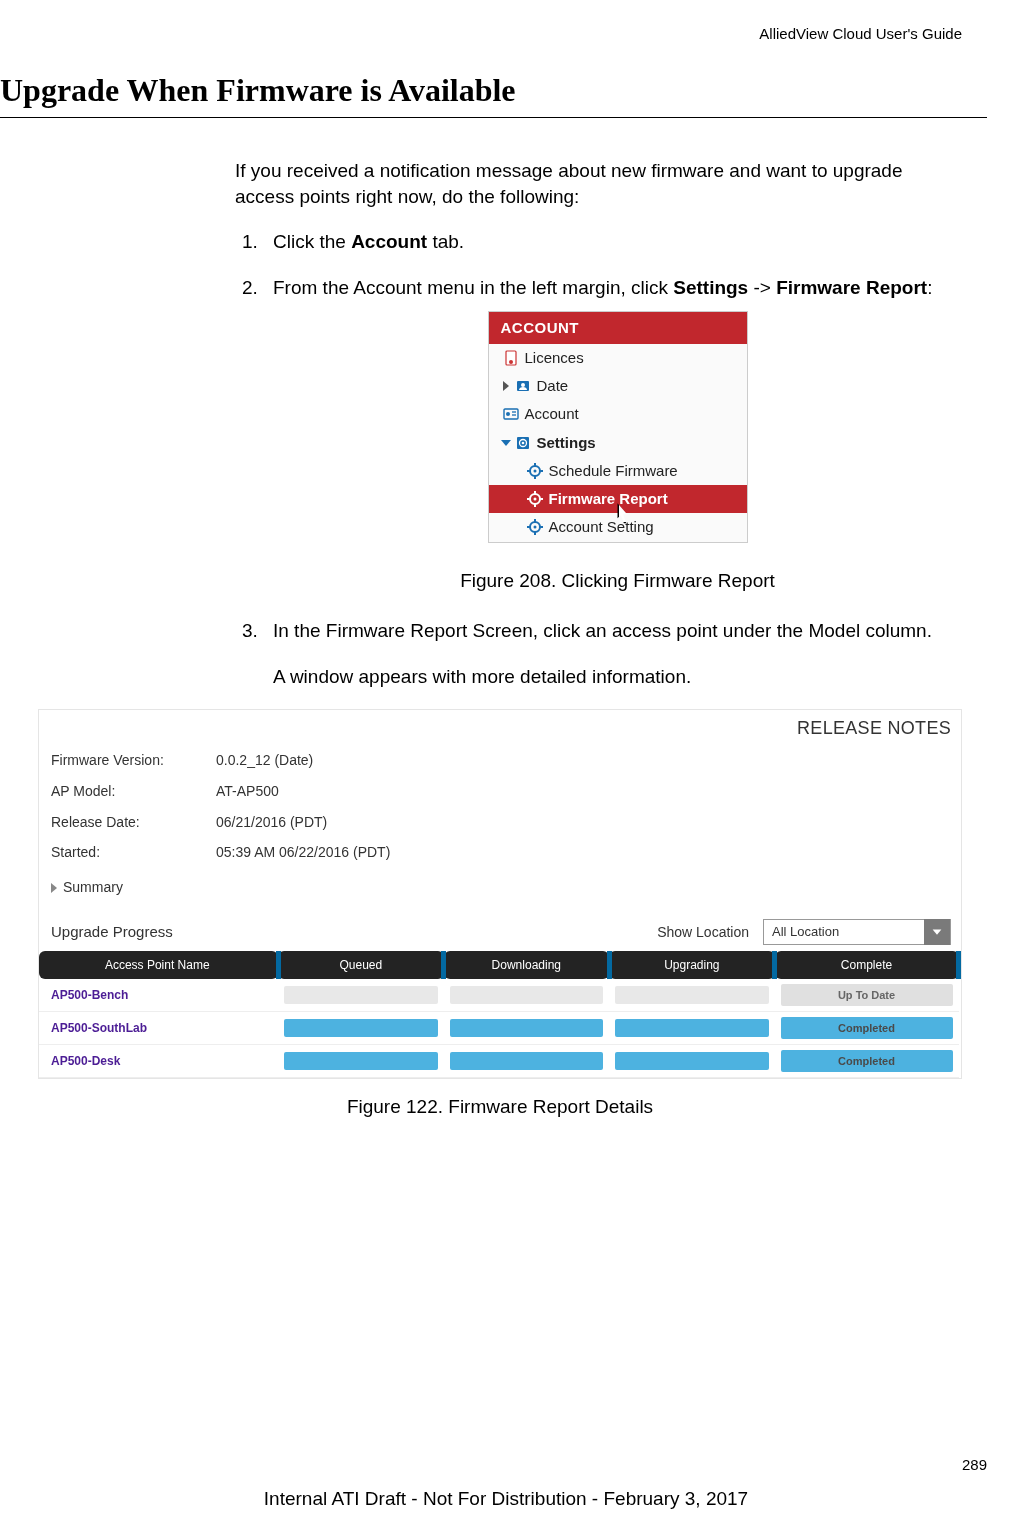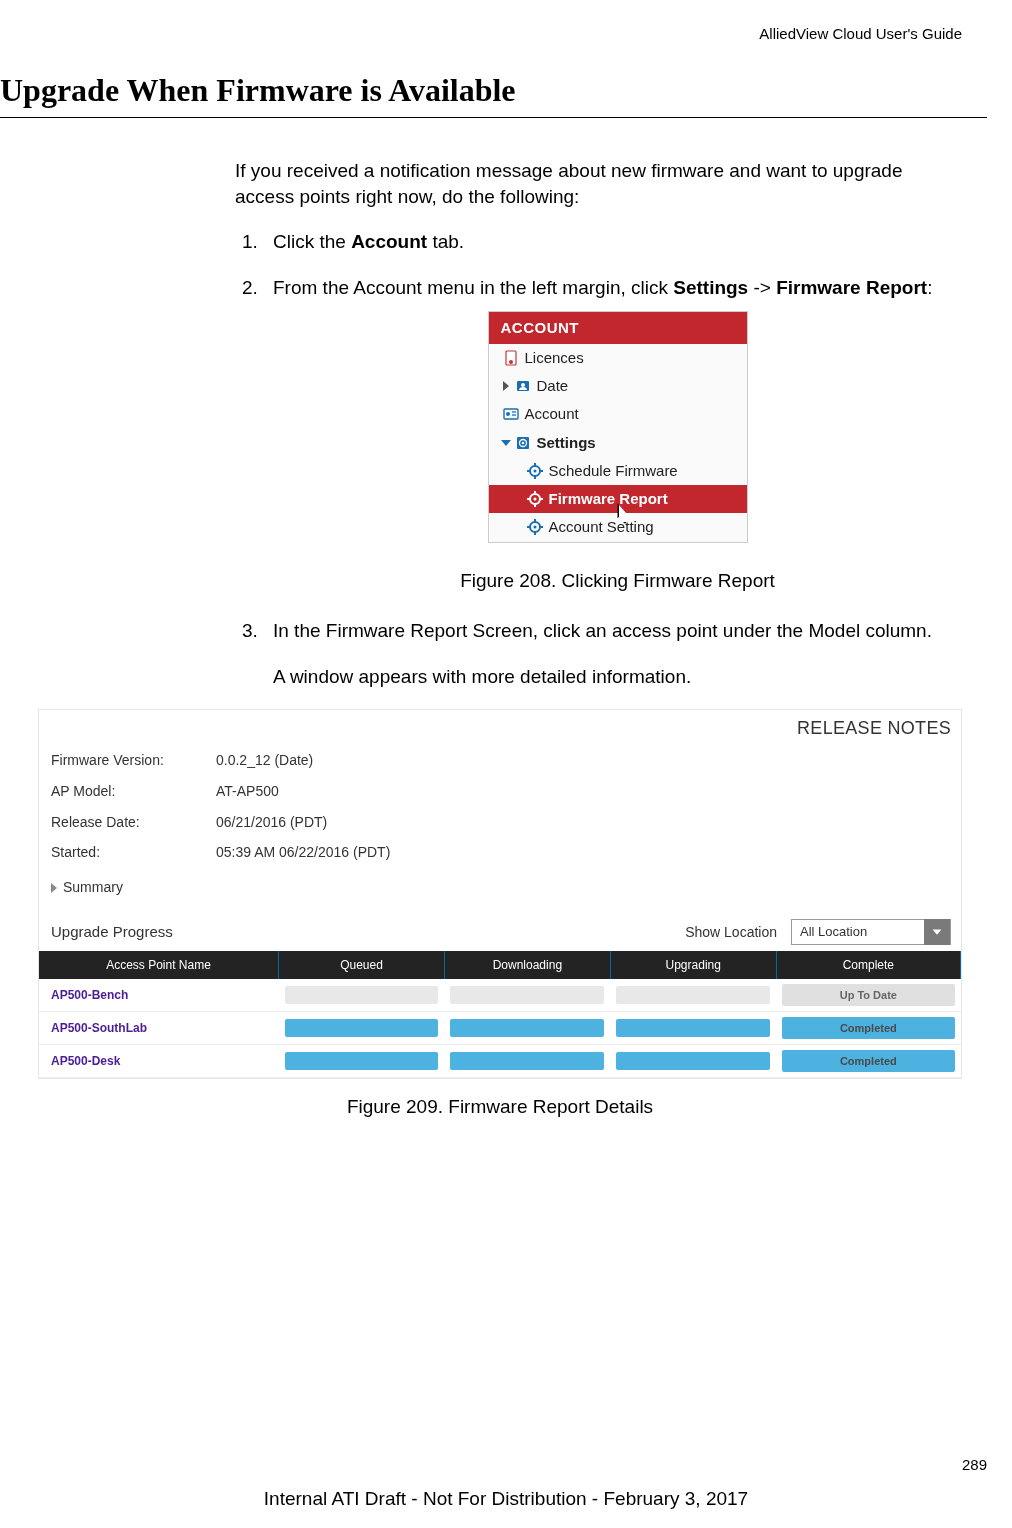--- a/index.html
+++ b/index.html
@@ -126,21 +126,21 @@
     padding: 4px 10px 6px 12px;
     gap:10px;
   }
   .prog-title { flex:1; font-size:15px; color:#333; }
   .show-loc-lbl { font-size:14px; color:#333; margin-right:4px; }
   .loc-select {
     border:1px solid #999;
     height:26px;
     display:flex;
     align-items:center;
-    width:160px;
+    width:188px;
     background:#fff;
   }
   .loc-select-text { flex:1; padding:0 8px; font-size:13px; color:#333; }
   .loc-select-btn {
     width:26px;height:26px;background:#7a7a7a;
     display:flex;align-items:center;justify-content:center;
   }
   .loc-select-btn svg { width:14px;height:14px;fill:#fff; }
 
   table.prog {
@@ -148,21 +148,22 @@
     border-collapse:collapse;
     table-layout:fixed;
   }
   table.prog th {
     background:#232323;
     color:#fff;
     font-weight:normal;
     font-size:12px;
     padding:6px 6px;
     text-align:center;
-    border-right:1px solid #0369a1;
+    border-right:5px solid #0369a1;
+    border-radius:6px;
   }
   table.prog th:first-child { text-align:center; width:26%; }
   table.prog th:nth-child(2){width:18%;}
   table.prog th:nth-child(3){width:18%;}
   table.prog th:nth-child(4){width:18%;}
   table.prog th:nth-child(5){width:20%;}
   table.prog td {
     padding:5px 6px;
     font-size:12px;
     color:#333;
@@ -422,20 +423,20 @@
                     <div class="bar full"></div>
                   </td>
                   <td>
                     <div class="status-box completed">Completed</div>
                   </td>
                 </tr>
               </tbody>
           </table>
         </div>
 
-        <div class="fig-caption" style="margin-left:-235px;">Figure 209. Firmware Report Details</div>
+        <div class="fig-caption" style="margin-left:-235px;">Figure 122. Firmware Report Details</div>
       </li>
     </ol>
   </div>
 
   <div class="footer-pagenum">289</div>
   <div class="footer-draft">Internal ATI Draft - Not For Distribution - February 3, 2017</div>
 </div>
 
 </body></html>

